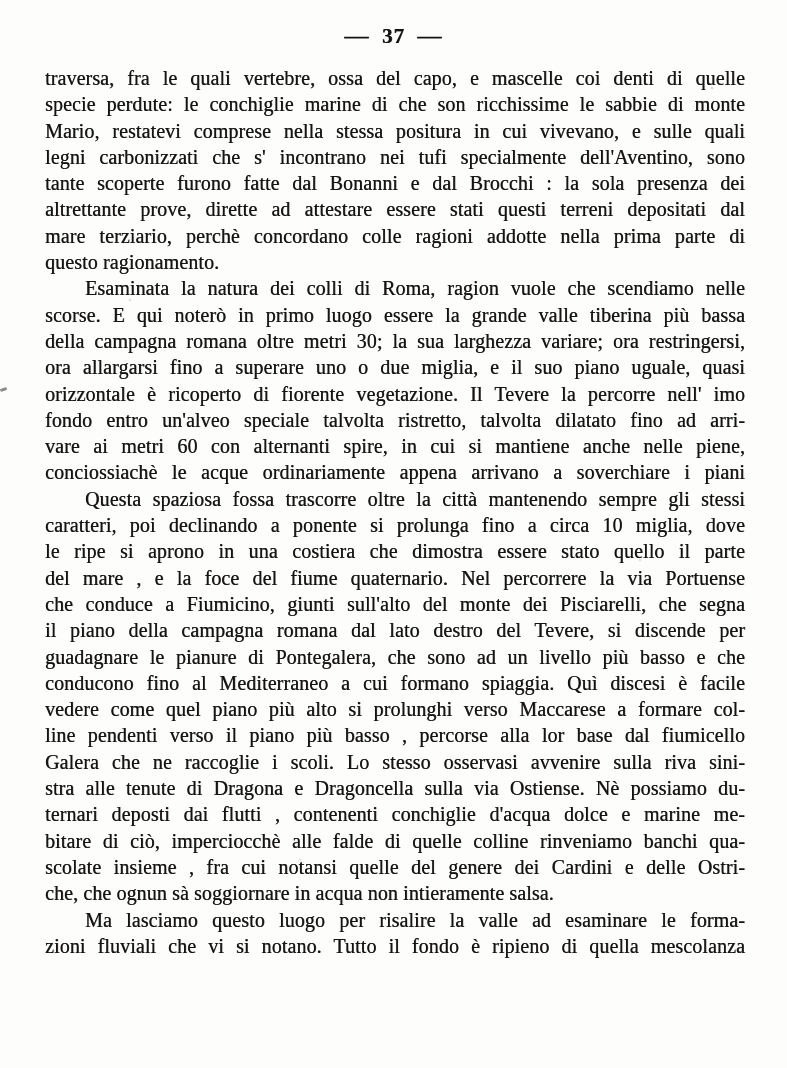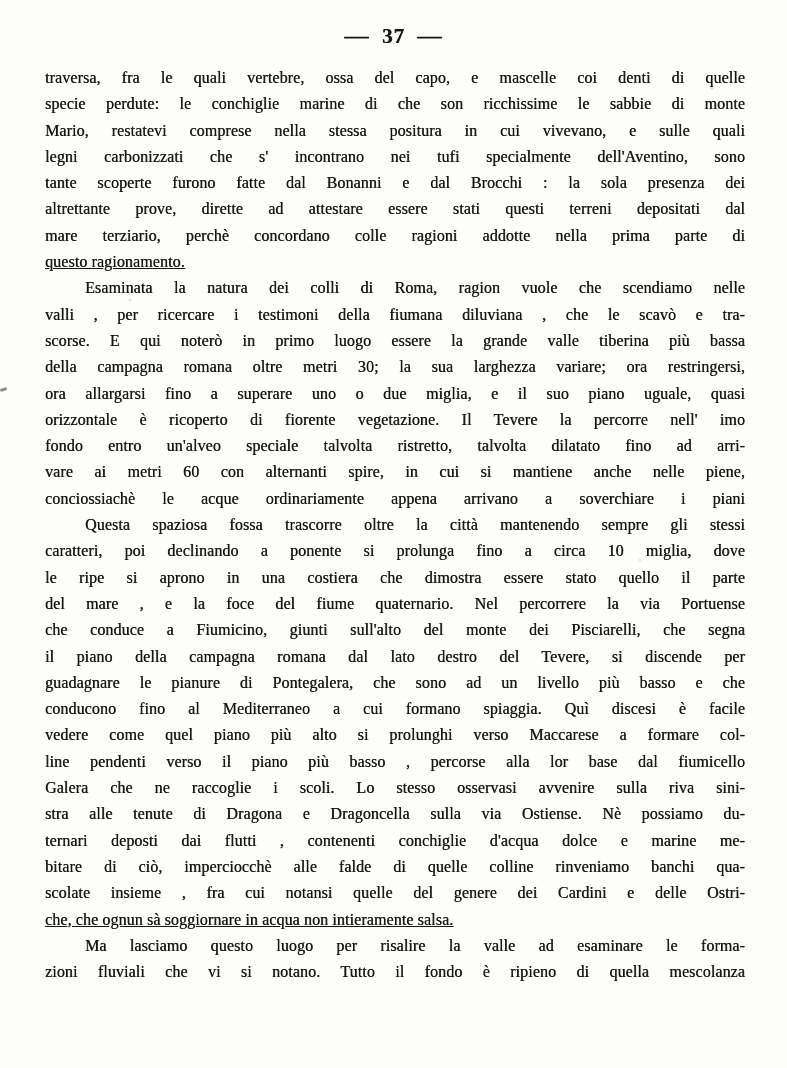--- a/index.html
+++ b/index.html
@@ -31,33 +31,32 @@
     gap: 14px;
     font-size: 21px;
     font-weight: 700;
     letter-spacing: 1px;
     text-shadow: 0.4px 0 0 rgba(22,20,18,0.8);
   }
   .page-header .dash { transform: scaleX(1.15); }
   .body-text {
     margin: 15px 0 0 45px;
     width: 700px;
-    font-size: 16px;
+    font-size: 20px;
     line-height: 26.3px;
     text-shadow: 0.4px 0 0 rgba(22,20,18,0.75);
     letter-spacing: 0.1px;
   }
   .line {
     text-align: justify;
     text-align-last: justify;
     white-space: normal;
   }
   .line.lastline {
     text-align-last: left;
-    text-decoration: underline;
   }
   .line.indent {
     text-indent: 40px;
     font-family: Liberation Serif, serif;
   }
   .scan-artifact {
     position: absolute;
     left: 0;
     top: 388px;
     width: 7px;
@@ -81,21 +80,20 @@
   <div class="body-text" id="body-text">
       <div class="line">traversa, fra le quali vertebre, ossa del capo, e mascelle coi denti di quelle</div>
       <div class="line">specie perdute: le conchiglie marine di che son ricchissime le sabbie di monte</div>
       <div class="line">Mario, restatevi comprese nella stessa positura in cui vivevano, e sulle quali</div>
       <div class="line">legni carbonizzati che s' incontrano nei tufi specialmente dell'Aventino, sono</div>
       <div class="line">tante scoperte furono fatte dal Bonanni e dal Brocchi : la sola presenza dei</div>
       <div class="line">altrettante prove, dirette ad attestare essere stati questi terreni depositati dal</div>
       <div class="line">mare terziario, perchè concordano colle ragioni addotte nella prima parte di</div>
       <div class="line lastline">questo ragionamento.</div>
       <div class="line indent">Esaminata la natura dei colli di Roma, ragion vuole che scendiamo nelle</div>
-      <div class="line">valli , per ricercare i testimoni della fiumana diluviana , che le scavò e tra-</div>
       <div class="line">scorse. E qui noterò in primo luogo essere la grande valle tiberina più bassa</div>
       <div class="line">della campagna romana oltre metri 30; la sua larghezza variare; ora restringersi,</div>
       <div class="line">ora allargarsi fino a superare uno o due miglia, e il suo piano uguale, quasi</div>
       <div class="line">orizzontale è ricoperto di fiorente vegetazione. Il Tevere la percorre nell' imo</div>
       <div class="line">fondo entro un'alveo speciale talvolta ristretto, talvolta dilatato fino ad arri-</div>
       <div class="line">vare ai metri 60 con alternanti spire, in cui si mantiene anche nelle piene,</div>
       <div class="line">conciossiachè le acque ordinariamente appena arrivano a soverchiare i piani</div>
       <div class="line indent">Questa spaziosa fossa trascorre oltre la città mantenendo sempre gli stessi</div>
       <div class="line">caratteri, poi declinando a ponente si prolunga fino a circa 10 miglia, dove</div>
       <div class="line">le ripe si aprono in una costiera che dimostra essere stato quello il parte</div>

